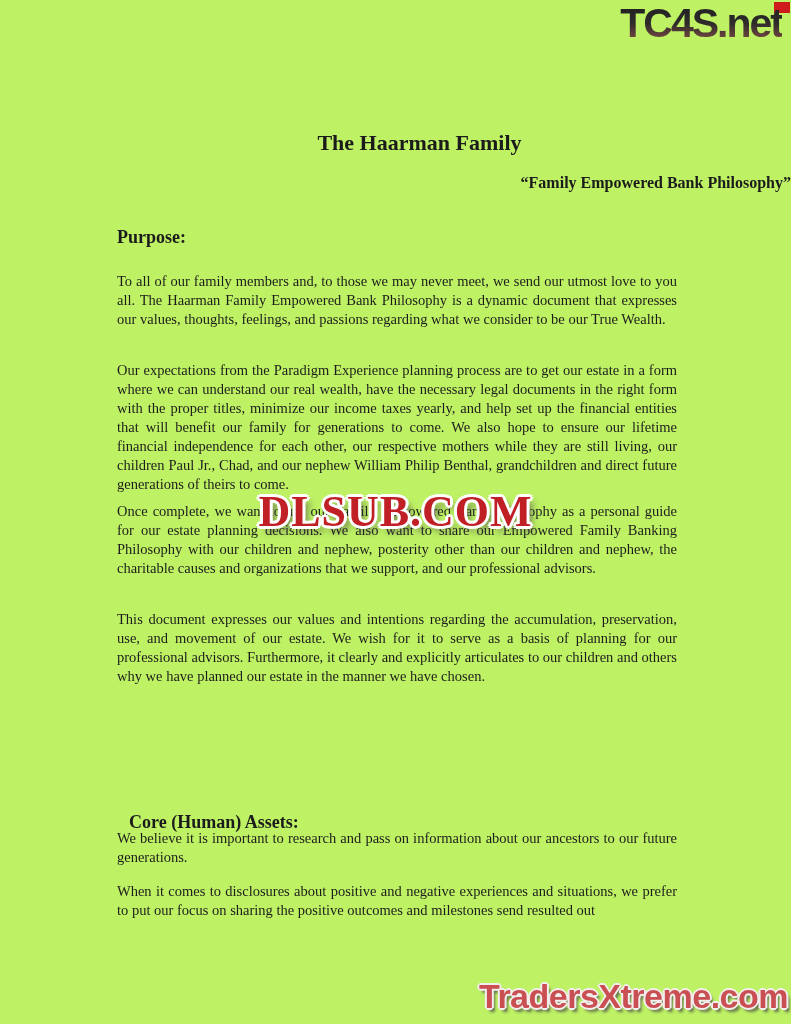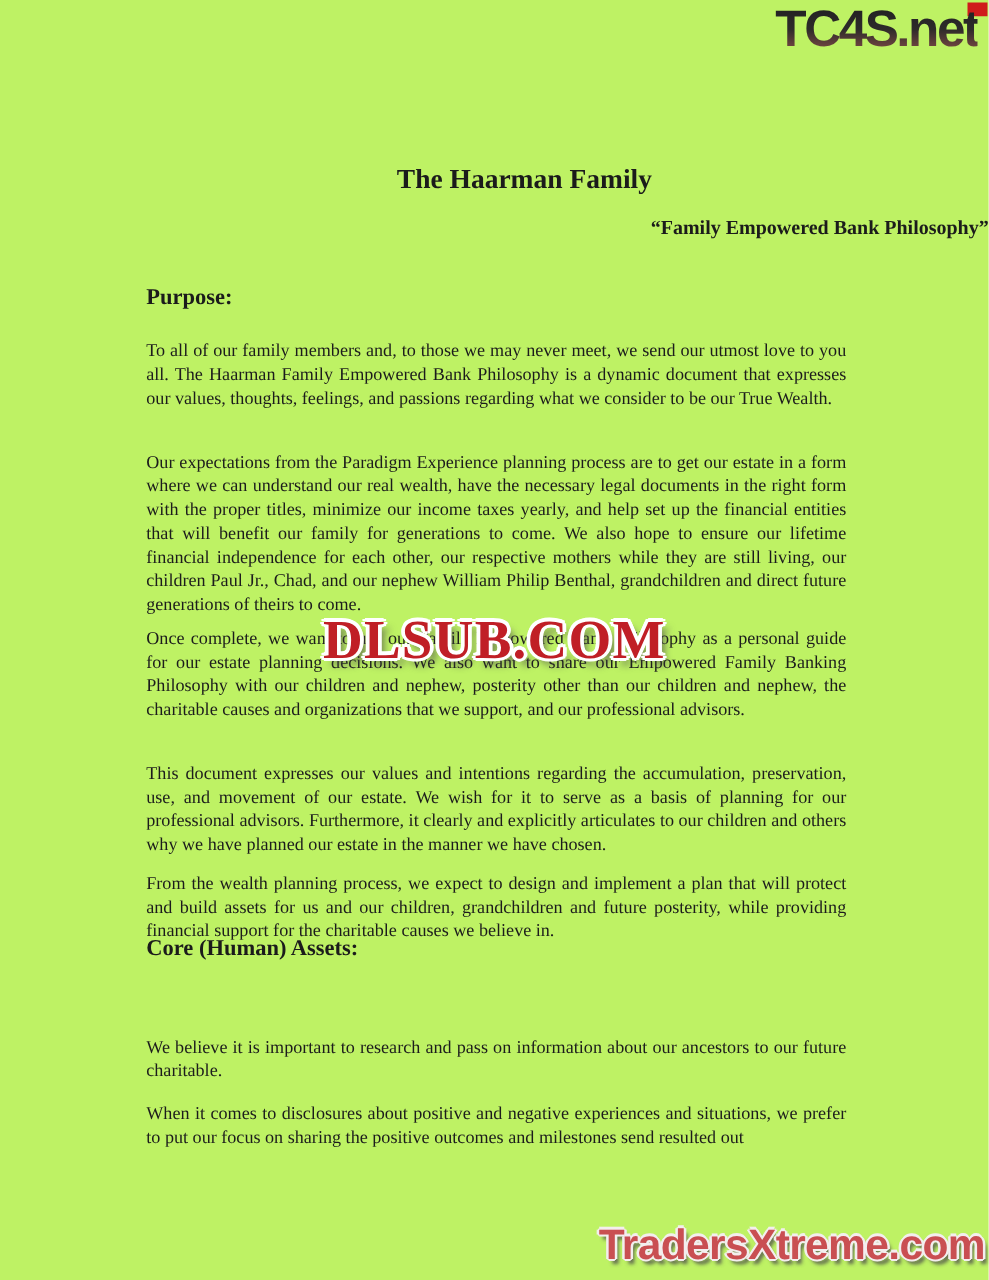--- a/index.html
+++ b/index.html
@@ -61,21 +61,21 @@
   }
   .section-heading {
     position: absolute;
     left: 117px;
     width: 560px;
     margin: 0;
     font-size: 18px;
     font-weight: bold;
   }
   .h-purpose { top: 227px; }
-  .h-core { top: 748px; }
+  .h-core { top: 812px; margin-left: 12px; }
 
   
   .para {
     position: absolute;
     left: 117px;
     width: 560px;
     margin: 0;
     font-size: 14.5px;
     line-height: 19px;
     text-align: justify;
@@ -144,23 +144,22 @@
   <p class="para p1">To all of our family members and, to those we may never meet, we send our utmost love to you all. The Haarman Family Empowered Bank Philosophy is a dynamic document that expresses our values, thoughts, feelings, and passions regarding what we consider to be our True Wealth.</p>
 
   <p class="para p2">Our expectations from the Paradigm Experience planning process are to get our estate in a form where we can understand our real wealth, have the necessary legal documents in the right form with the proper titles, minimize our income taxes yearly, and help set up the financial entities that will benefit our family for generations to come. We also hope to ensure our lifetime financial independence for each other, our respective mothers while they are still living, our children Paul Jr., Chad, and our nephew William Philip Benthal, grandchildren and direct future generations of theirs to come.</p>
 
   <p class="para p3">Once complete, we want to use our Family Empowered Bank Philosophy as a personal guide for our estate planning decisions. We also want to share our Empowered Family Banking Philosophy with our children and nephew, posterity other than our children and nephew, the charitable causes and organizations that we support, and our professional advisors.</p>
 
   <div class="watermark">DLSUB.COM</div>
 
   <p class="para p4">This document expresses our values and intentions regarding the accumulation, preservation, use, and movement of our estate. We wish for it to serve as a basis of planning for our professional advisors. Furthermore, it clearly and explicitly articulates to our children and others why we have planned our estate in the manner we have chosen.</p>
 
-  <p class="para p5">From the wealth planning process, we expect to design and implement a plan that will protect and build assets for us and our children, grandchildren and future posterity, while providing financial support for the charitable causes we believe in.</p>
 
   <h2 class="section-heading h-core">Core (Human) Assets:</h2>
 
-  <p class="para cp1">We believe it is important to research and pass on information about our ancestors to our future charitable.</p>
+  <p class="para cp1">We believe it is important to research and pass on information about our ancestors to our future generations.</p>
 
   <p class="para cp2"><span>When it comes to disclosures about positive and negative experiences and situations, we prefer to put our focus on sharing the positive </span><span class="u">outcomes</span><span> and </span><span class="u">milestones</span><span> send resulted out</span></p>
 
   <div class="tx-logo">TradersXtreme.com</div>
 
 </div>
 
 </body></html>

